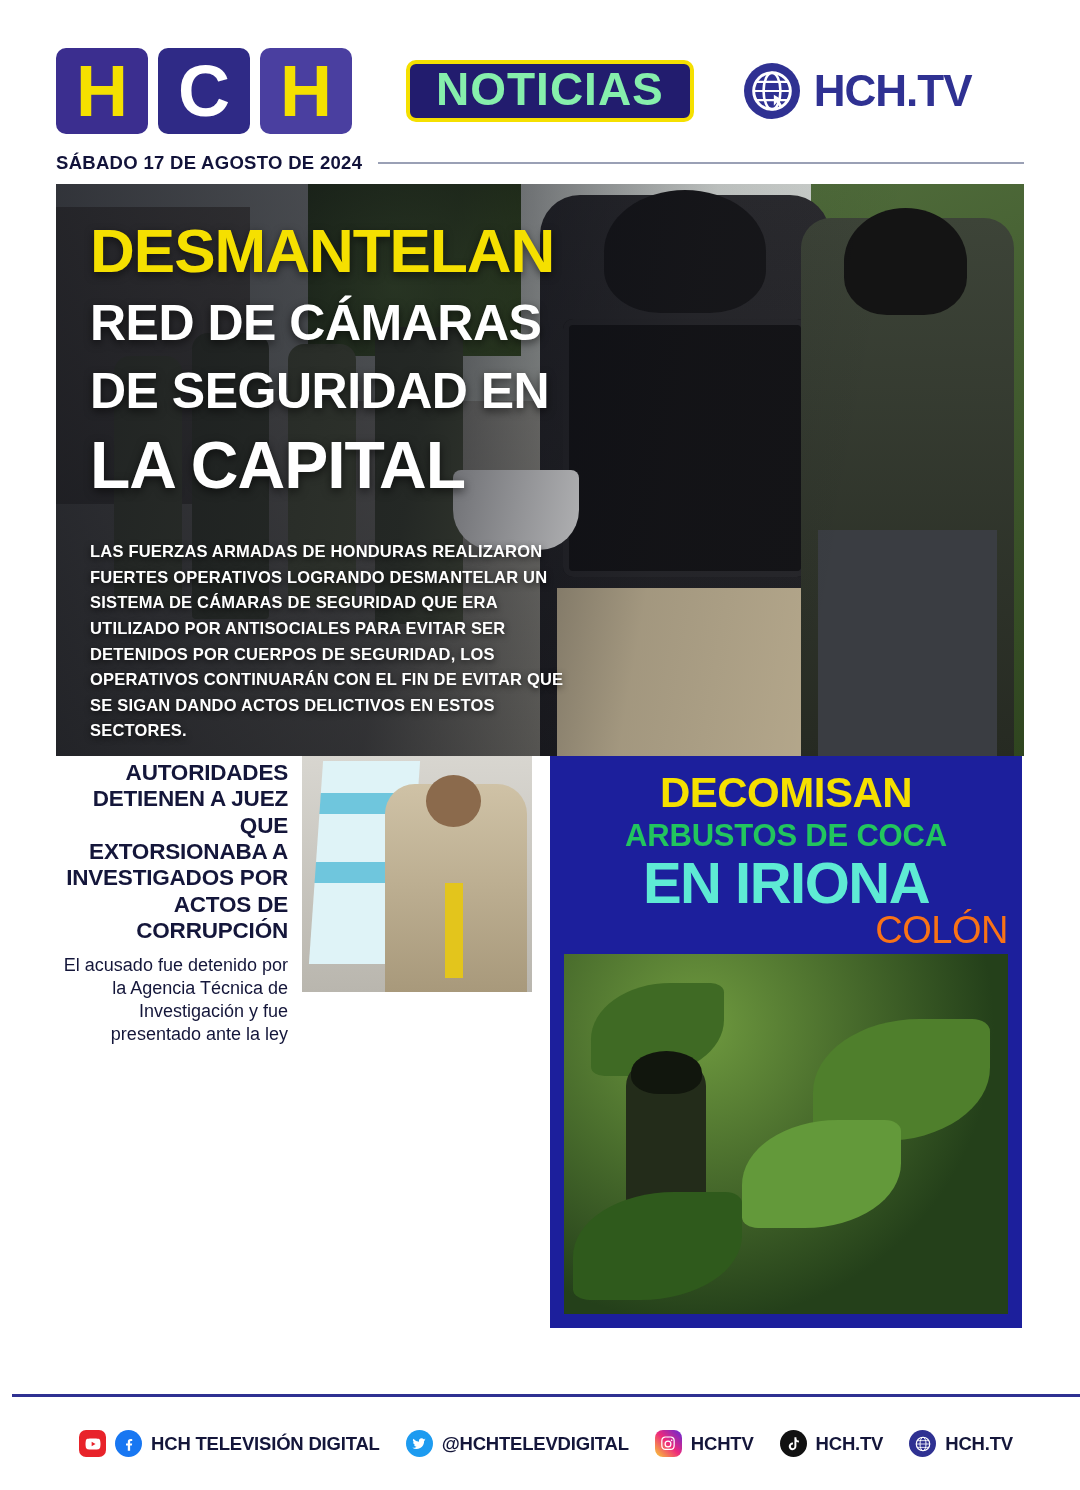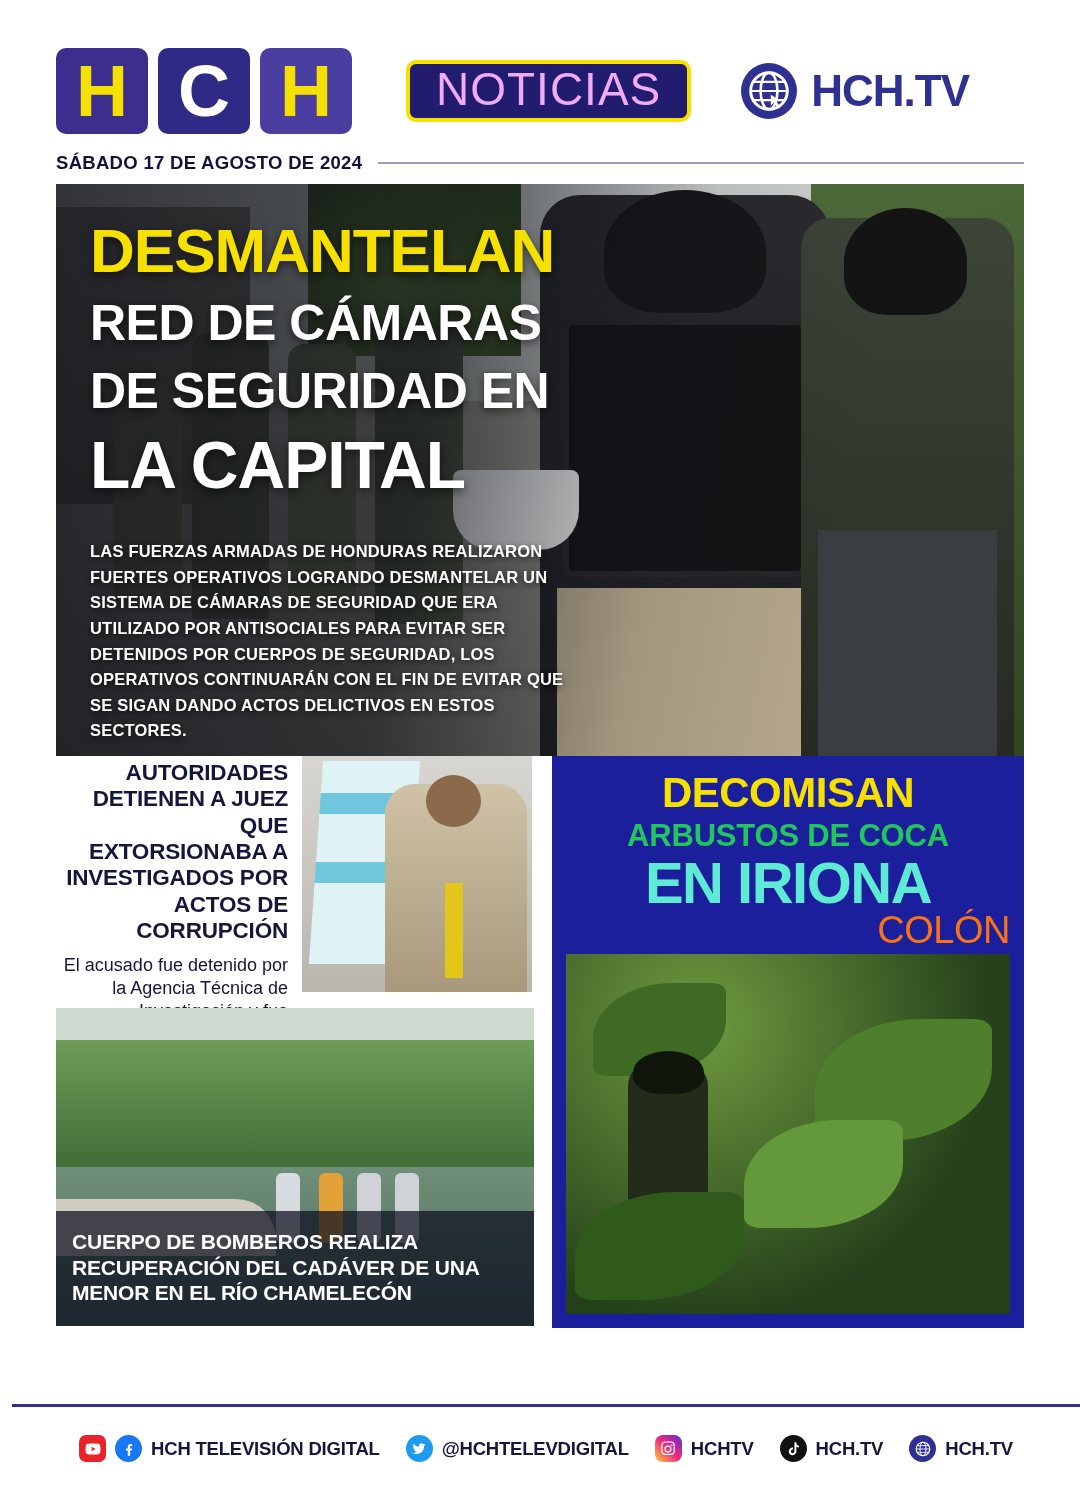--- a/index.html
+++ b/index.html
@@ -37,21 +37,21 @@
   .noticias-badge {
     margin-left: 54px;
     background: #221c6e;
     border: 4px solid #f5e000;
     border-radius: 10px;
     padding: 6px 26px 10px 26px;
     height: 62px;
     display: flex; align-items: center;
   }
   .noticias-badge span {
-    color: #f0abfc; font-weight: normal; font-size: 46px;
+    color: #86efac; font-weight: bold; font-size: 46px;
     letter-spacing: 1px; line-height: 1;
   }
   .hchtv-wrap {
     margin-left: 50px;
     display: flex; align-items: center; gap: 14px;
   }
   .globe {
     width: 56px; height: 56px; border-radius: 50%;
     background: #2f3192; position: relative;
     display:flex;align-items:center;justify-content:center;
@@ -255,21 +255,21 @@
     position:absolute; left:14%; top:30%; width:18%; height:46%;
     background:#232c1a; border-radius: 24px 24px 6px 6px;
   }
   .cp-helmet {
     position:absolute; left:15%; top:27%; width:16%; height:12%;
     background:#11160d; border-radius: 50% 50% 40% 40%;
   }
 
   
   .footer {
-    position:absolute; left:12px; right:0; bottom:0; height: 86px;
+    position:absolute; left:12px; right:0; bottom:0; height: 96px;
     border-top: 3px solid #2f3192;
     display:flex; align-items:center; justify-content:center; gap: 26px;
     padding: 0 24px;
   }
   .f-item { display:flex; align-items:center; gap: 9px; }
   .f-item span { font-size: 18.5px; font-weight: bold; color:#14163a; letter-spacing:-.2px;}
   .ic { width: 27px; height: 27px; border-radius: 6px; display:flex;
         align-items:center; justify-content:center; }
   .ic svg { width: 18px; height: 18px; fill:#fff; }
   .ic-yt { background:#e8232a; border-radius: 7px; }
@@ -354,33 +354,20 @@
         </div>
         <div class="brief-photo">
           <div class="bp-wall"></div>
           <div class="bp-flag"></div>
           <div class="bp-man"></div>
           <div class="bp-head"></div>
           <div class="bp-tie"></div>
         </div>
       </div>
 
-      <div class="river">
-        <div class="rv-hill"></div>
-          <div class="rv-sky"></div>
-          <div class="rv-water"></div>
-        <div class="rv-bank"></div>
-        <div class="rv-p rv-p1"></div>
-          <div class="rv-p rv-p2"></div>
-        <div class="rv-p rv-p3"></div>
-          <div class="rv-p rv-p4"></div>
-        <div class="river-cap">
-          <span>CUERPO DE BOMBEROS REALIZA RECUPERACIÓN DEL CADÁVER DE UNA MENOR EN EL RÍO CHAMELECÓN</span>
-        </div>
-      </div>
 
     </div>
 
     <div class="col-right">
       <div class="coca">
         <div class="coca-kicker">DECOMISAN</div>
         <div class="coca-h1">ARBUSTOS DE COCA</div>
         <div class="coca-h2">EN IRIONA</div>
         <div class="coca-h3">COLÓN</div>
         <div class="coca-photo">

